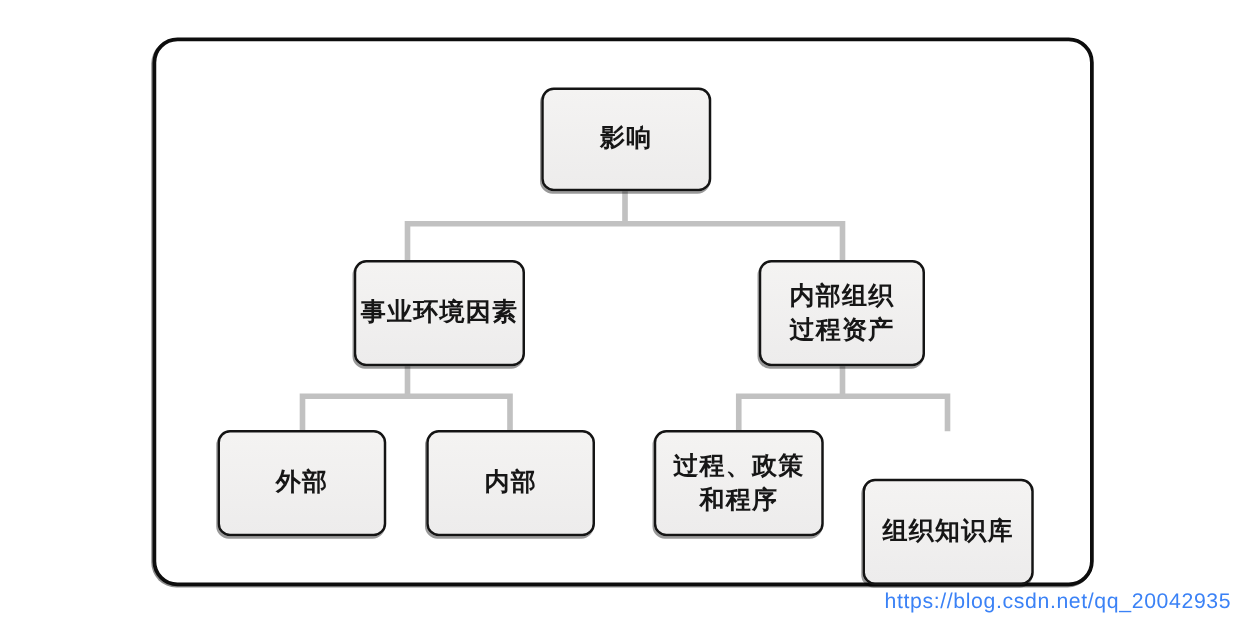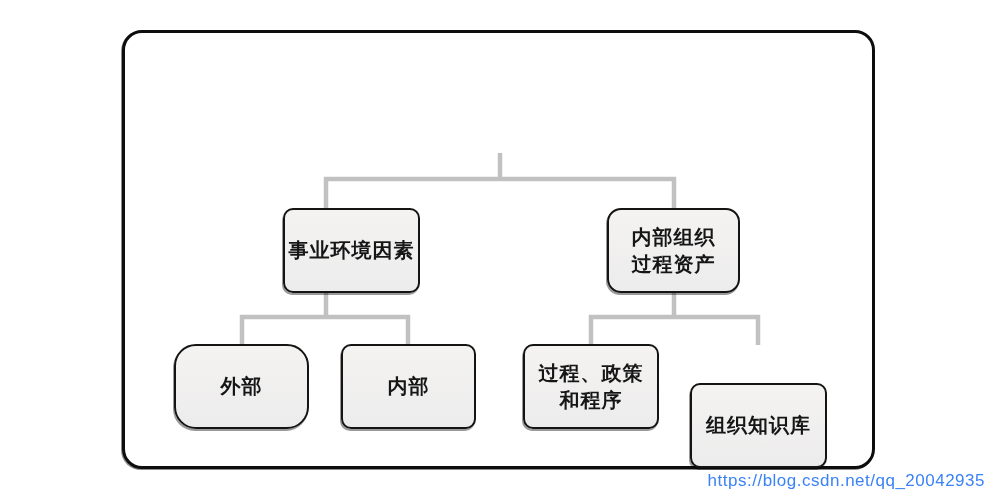--- a/index.html
+++ b/index.html
@@ -71,31 +71,34 @@
 <div class="stage">
 
   <div class="frame"></div>
 
   <svg class="connector-layer" viewBox="0 0 990 502" xmlns="http://www.w3.org/2000/svg">
     <path d="M500,153 L500,179 M326,208 L326,179 L674,179 L674,208" fill="none" stroke="#c1c1c1" stroke-width="4.5"></path>
     <path d="M326,293 L326,317 M242,345 L242,317 L408,317 L408,345" fill="none" stroke="#c1c1c1" stroke-width="4.5"></path>
     <path d="M674,293 L674,317 M591,345 L591,317 L758,317 L758,345" fill="none" stroke="#c1c1c1" stroke-width="4.5"></path>
   </svg>
 
+  <div class="node" style="left:433px; top:70px; width:136px; height:83px;">
+    <span class="node-label">影响</span>
+  </div>
 
   <div class="node" style="left:258px; top:208px; width:137px; height:85px;margin-left:25px;">
     <span class="node-label">事业环境因素</span>
   </div>
 
-  <div class="node" style="left:607px; top:208px; width:133px; height:85px;border-radius:14px;">
+  <div class="node" style="left:607px; top:208px; width:133px; height:85px;">
     <span class="node-label">内部组织
 过程资产</span>
   </div>
 
-  <div class="node" style="left:174px; top:344px; width:135px; height:85px;border-radius:22px;">
+  <div class="node" style="left:174px; top:344px; width:135px; height:85px;">
     <span class="node-label">外部</span>
   </div>
 
   <div class="node" style="left:523px; top:344px; width:136px; height:85px;">
     <span class="node-label">过程、政策
 和程序</span>
   </div>
 
   <div class="node" style="left:341px; top:344px; width:135px; height:85px;">
     <span class="node-label">内部</span>

